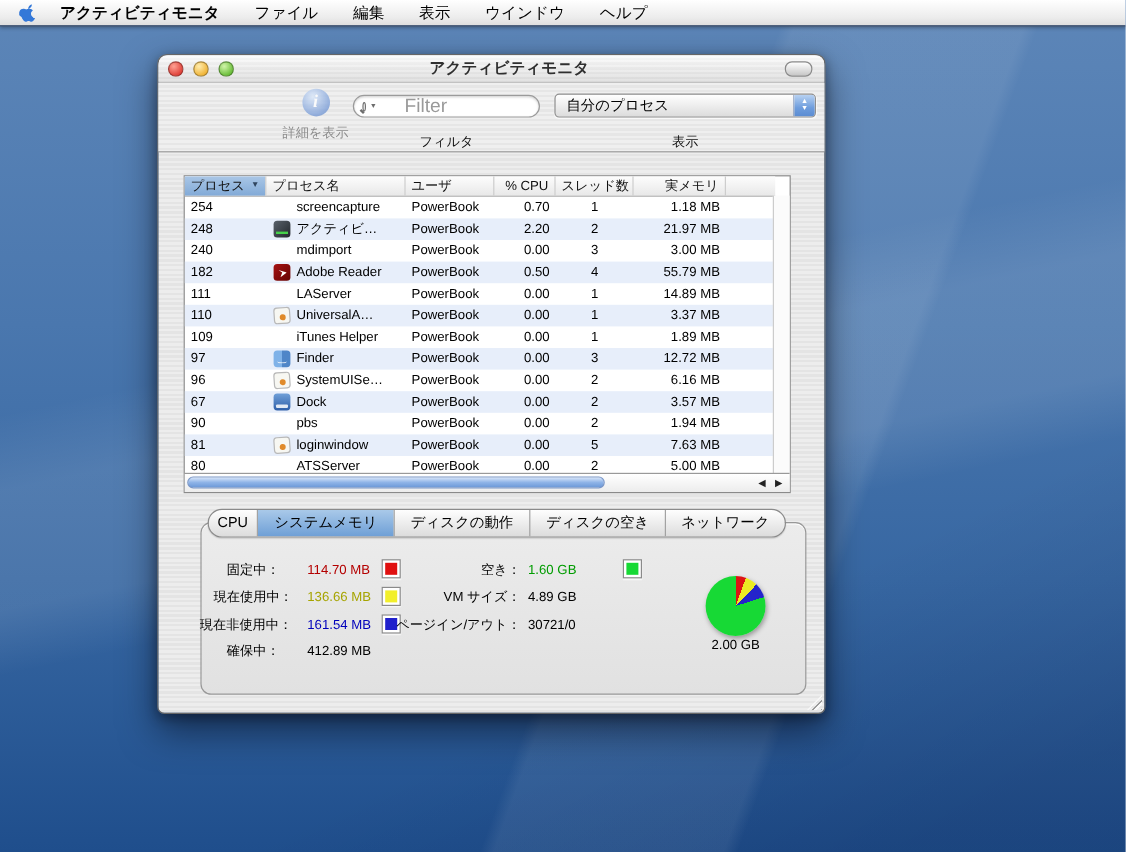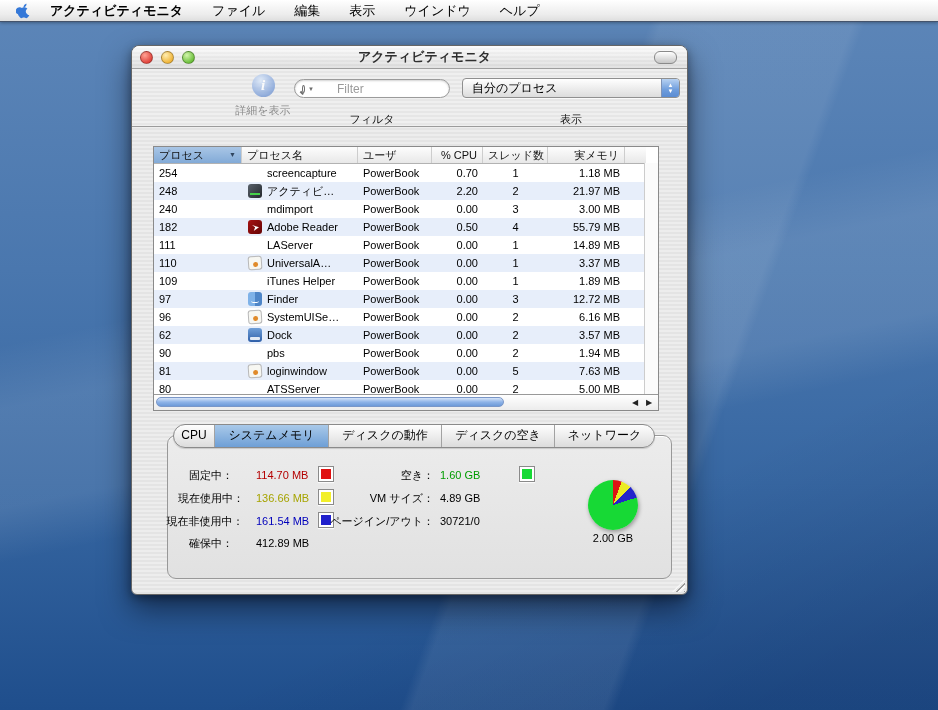--- a/index.html
+++ b/index.html
@@ -46,21 +46,21 @@
     color:#fff;font-family:"Liberation Serif","DejaVu Serif",serif;font-style:italic;font-weight:bold;
     font-size:15px;line-height:23px;text-align:center;opacity:.8}
   .tlabel{font-size:11px;color:#8b8b8b;margin-top:3px;white-space:nowrap}
   .tlabel.dark{color:#111}
   .searchfield{position:absolute;left:162px;top:10px;width:156px;height:19px;box-sizing:border-box;
     border:1px solid #9b9b9b;border-radius:10px;background:#fff;display:flex;align-items:center;
     box-shadow:inset 0 1px 2px rgba(0,0,0,.18)}
   .mag{position:relative;width:8px;height:8px;border:1.5px solid #6d6d6d;border-radius:50%;margin-left:7px;box-sizing:border-box}
   .mag::after{content:"";position:absolute;width:4px;height:1.5px;background:#6d6d6d;left:-3px;top:6px;transform:rotate(45deg)}
   .magdrop{font-size:6px;color:#6d6d6d;margin-left:3px}
-  .searchfield input{border:none;outline:none;background:transparent;font-size:12px;width:110px;margin-left:21px;color:#333}
+  .searchfield input{border:none;outline:none;background:transparent;font-size:16px;width:110px;margin-left:21px;color:#333}
   .searchfield input::placeholder{color:#9a9a9a}
   .popup{position:absolute;left:330px;top:9px;width:218px;height:20px;box-sizing:border-box;
     border:1px solid #8f8f8f;border-radius:4px;background:linear-gradient(#ffffff,#dcdcdc);
     display:flex;align-items:flex-end;box-shadow:0 1px 1px rgba(255,255,255,.7)}
   .popup .val{flex:1;font-size:12px;color:#000;padding-left:9px;white-space:nowrap;overflow:hidden}
   .stepper{width:17px;height:18px;border-left:1px solid #7e93b8;border-radius:0 3px 3px 0;
     background:linear-gradient(#b8d2f2,#6e9ddd 60%,#5b8cd2);display:flex;flex-direction:column;
     align-items:center;justify-content:center}
   .stepper span{font-size:6px;line-height:6px;color:#fff}
   
@@ -68,21 +68,21 @@
     border:1px solid #8a8a8a;background:#fff}
   .thead{display:flex;height:16px;line-height:16px;font-size:11px;
     background:linear-gradient(#fdfdfd,#e8e8e8);border-bottom:1px solid #b2b2b2;width:492px}
   .th{box-sizing:border-box;border-right:1px solid #cdcdcd;padding:0 5px;white-space:nowrap;overflow:hidden;color:#111}
   .th.sorted{background:linear-gradient(#a9c6e6,#82aad7);display:flex;justify-content:space-between;align-items:center}
   .th .sorticon{font-size:7px;color:#30455e}
   .tbody{width:492px}
   .tr{display:flex;height:18px;line-height:18px;font-size:11px;color:#000}
   .tr:nth-child(even){background:#e7eefa}
   .td{box-sizing:border-box;padding:0 5px;white-space:nowrap;overflow:hidden}
-  .c1{width:88px}.c2{width:116px;position:relative;padding-left:25px}.c3{width:74px}
+  .c1{width:68px}.c2{width:116px;position:relative;padding-left:25px}.c3{width:74px}
   .c4{width:51px;text-align:right}.c5{width:65px;text-align:center}.c6{width:77px;text-align:right}
   .pic{position:absolute;left:6px;top:2px;width:14px;height:14px;border-radius:3px}
   .ic-act{background:linear-gradient(135deg,#59616a,#22272c)}
   .ic-act::after{content:"";position:absolute;left:2px;right:2px;bottom:3px;height:2px;background:#46d14a}
   .ic-pdf{background:linear-gradient(135deg,#a61212,#650404)}
   .ic-pdf::after{content:"";position:absolute;left:4px;top:4px;width:7px;height:7px;background:#fff;
     clip-path:polygon(0 15%,100% 45%,25% 100%,45% 45%)}
   .ic-gen{background:#f7f7f2;border:1px solid #b8b8b8;box-sizing:border-box;transform:rotate(-4deg)}
   .ic-gen::after{content:"";position:absolute;left:4px;top:5px;width:5px;height:5px;border-radius:50%;background:#e08a2a}
   .ic-fin{background:linear-gradient(90deg,#7fb2e8 50%,#4f86c8 50%)}
@@ -256,21 +256,21 @@
       </div>
       <div class="tr">
         <span class="td c1">96</span>
         <span class="td c2"><i class="pic ic-gen"></i><span>SystemUISe…</span></span>
         <span class="td c3">PowerBook</span>
         <span class="td c4">0.00</span>
         <span class="td c5">2</span>
         <span class="td c6">6.16 MB</span>
       </div>
       <div class="tr">
-        <span class="td c1">62</span>
+        <span class="td c1">67</span>
         <span class="td c2"><i class="pic ic-dock"></i><span>Dock</span></span>
         <span class="td c3">PowerBook</span>
         <span class="td c4">0.00</span>
         <span class="td c5">2</span>
         <span class="td c6">3.57 MB</span>
       </div>
       <div class="tr">
         <span class="td c1">90</span>
         <span class="td c2"><span>pbs</span></span>
         <span class="td c3">PowerBook</span>

